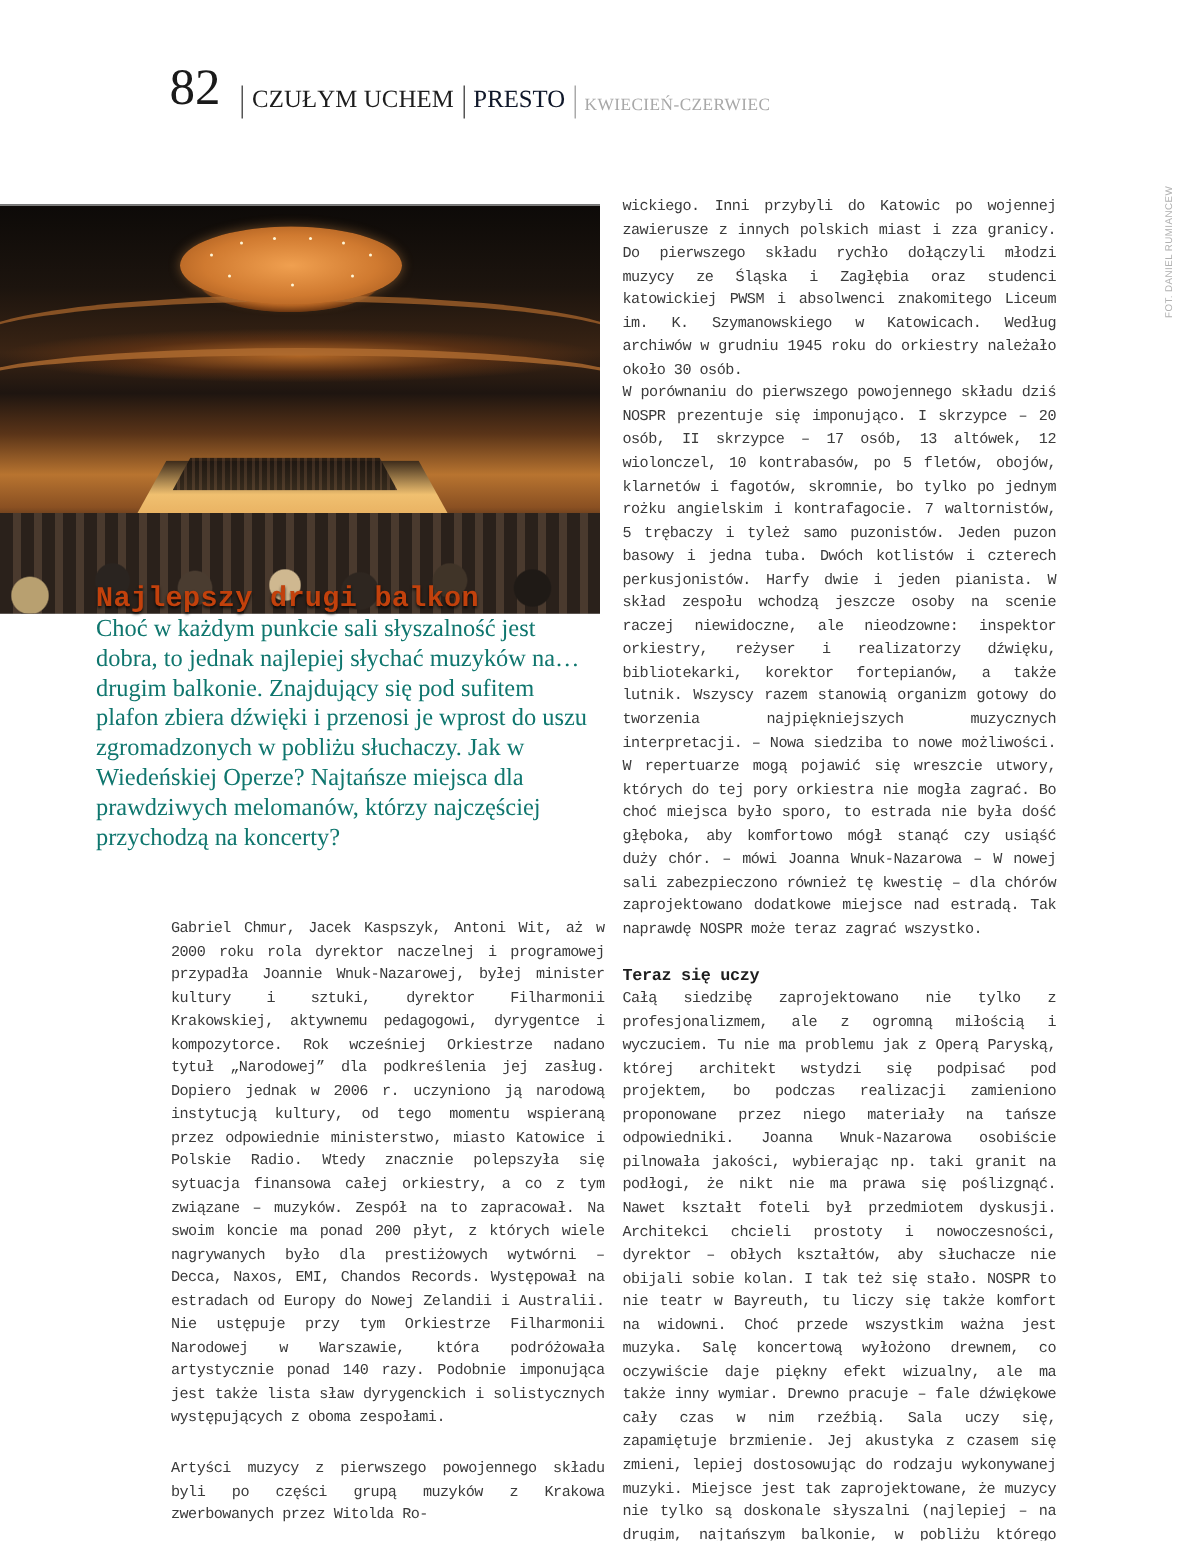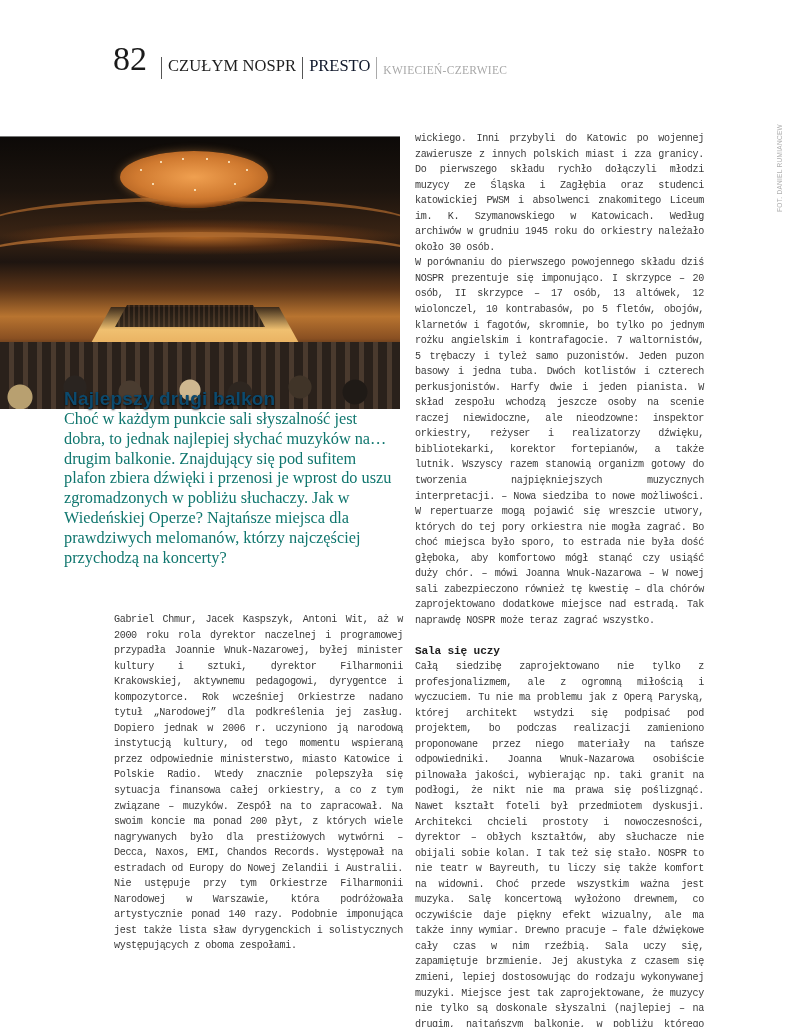--- a/index.html
+++ b/index.html
@@ -28,41 +28,41 @@
   .photo .crowd { position: absolute; left: 0; top: 205px; width: 400px; height: 70px; background:
       radial-gradient(circle at 20px 55px, #b8a070 0 12px, transparent 13px),
       radial-gradient(circle at 75px 45px, #2a2420 0 11px, transparent 12px),
       radial-gradient(circle at 130px 50px, #4a3c30 0 11px, transparent 12px),
       radial-gradient(circle at 190px 48px, #cfb890 0 10px, transparent 11px),
       radial-gradient(circle at 240px 52px, #2e2620 0 12px, transparent 13px),
       radial-gradient(circle at 300px 45px, #403428 0 11px, transparent 12px),
       radial-gradient(circle at 355px 50px, #1f1a16 0 12px, transparent 13px),
       repeating-linear-gradient(90deg, #2a211b 0 9px, #4a3a2e 9px 14px);
   }
-  .photo-title { position: absolute; left: 64px; top: 388px; font-family: Liberation Sans, sans-serif; font-weight: bold; font-size: 19px; color: #0c4a6e; text-shadow: 0 1px 2px rgba(0,0,0,0.8); letter-spacing: 0.2px; white-space: nowrap; }
+  .photo-title { position: absolute; left: 64px; top: 388px; font-family: Liberation Mono, monospace; font-weight: bold; font-size: 19px; color: #c2410c; text-shadow: 0 1px 2px rgba(0,0,0,0.8); letter-spacing: 0.2px; white-space: nowrap; }
 
   .lead { position: absolute; left: 64px; top: 409px; width: 330px; font-family: "Liberation Serif", serif; font-size: 16.3px; line-height: 19.8px; color: #0f766e; }
   .lead p { margin: 0; }
 
   .col { position: absolute; font-family: Liberation Mono, monospace; font-size: 10.1px; line-height: 15.55px; color: #3a3a3a; text-align: justify; letter-spacing: -0.35px; }
   .col p { margin: 0; }
   .col h3 { margin: 0; font-size: 11.2px; font-weight: bold; color: #1e1e1e; letter-spacing: -0.2px; }
   .col-left { left: 114px; top: 612px; width: 289px; }
   .col-right { left: 415px; top: 131px; width: 289px; }
   .gap { height: 15px; }
 
   .credit { position: absolute; left: 776px; top: 212px; transform-origin: left top; transform: rotate(-90deg); font-family: "Liberation Sans", sans-serif; font-size: 6.5px; color: #b0b0b0; white-space: nowrap; letter-spacing: 0.3px; }
 </style>
 </head>
 <body>
 
 <div class="header">
   <span class="page-num">82</span>
   <span class="sep"></span>
-  <span class="sec1">CZUŁYM NOSPR</span>
+  <span class="sec1">CZUŁYM UCHEM</span>
   <span class="sep"></span>
   <span class="sec2">PRESTO</span>
   <span class="sep light"></span>
   <span class="sec3">KWIECIEŃ-CZERWIEC</span>
 </div>
 
 <div class="photo" title="Concert hall interior with orchestra on stage and audience">
   <div class="balcony1"></div>
   <div class="balcony2"></div>
   <div class="ceiling">
@@ -85,22 +85,23 @@
 <div class="credit">FOT. DANIEL RUMIANCEW</div>
 
 <div class="lead">
   <p>Choć w każdym punkcie sali słyszalność jest dobra, to jednak najlepiej słychać muzyków na… drugim balkonie. Znajdujący się pod sufitem plafon zbiera dźwięki i przenosi je wprost do uszu zgromadzonych w pobliżu słuchaczy. Jak w Wiedeńskiej Operze? Najtańsze miejsca dla prawdziwych melomanów, którzy najczęściej przychodzą na koncerty?</p>
 </div>
 
 <div class="col col-left">
   <p>Gabriel Chmur, Jacek Kaspszyk, Antoni Wit, aż w 2000 roku rola dyrektor naczelnej i programowej przypadła Joannie Wnuk-Nazarowej, byłej minister kultury i sztuki, dyrektor Filharmonii Krakowskiej, aktywnemu pedagogowi, dyrygentce i kompozytorce. Rok wcześniej Orkiestrze nadano tytuł „Narodowej” dla podkreślenia jej zasług. Dopiero jednak w 2006 r. uczyniono ją narodową instytucją kultury, od tego momentu wspieraną przez odpowiednie ministerstwo, miasto Katowice i Polskie Radio. Wtedy znacznie polepszyła się sytuacja finansowa całej orkiestry, a co z tym związane – muzyków. Zespół na to zapracował. Na swoim koncie ma ponad 200 płyt, z których wiele nagrywanych było dla prestiżowych wytwórni – Decca, Naxos, EMI, Chandos Records. Występował na estradach od Europy do Nowej Zelandii i Australii. Nie ustępuje przy tym Orkiestrze Filharmonii Narodowej w Warszawie, która podróżowała artystycznie ponad 140 razy. Podobnie imponująca jest także lista sław dyrygenckich i solistycznych występujących z oboma zespołami.</p>
   <div class="gap"></div>
   <div class="gap" style="height:3px"></div>
+  <p>Artyści muzycy z pierwszego powojennego składu byli po części grupą muzyków z Krakowa zwerbowanych przez Witolda Ro-</p>
 </div>
 
 <div class="col col-right">
   <p>wickiego. Inni przybyli do Katowic po wojennej zawierusze z innych polskich miast i zza granicy. Do pierwszego składu rychło dołączyli młodzi muzycy ze Śląska i Zagłębia oraz studenci katowickiej PWSM i absolwenci znakomitego Liceum im. K. Szymanowskiego w Katowicach. Według archiwów w grudniu 1945 roku do orkiestry należało około 30 osób.</p>
   <p>W porównaniu do pierwszego powojennego składu dziś NOSPR prezentuje się imponująco. I skrzypce – 20 osób, II skrzypce – 17 osób, 13 altówek, 12 wiolonczel, 10 kontrabasów, po 5 fletów, obojów, klarnetów i fagotów, skromnie, bo tylko po jednym rożku angielskim i kontrafagocie. 7 waltornistów, 5 trębaczy i tyleż samo puzonistów. Jeden puzon basowy i jedna tuba. Dwóch kotlistów i czterech perkusjonistów. Harfy dwie i jeden pianista. W skład zespołu wchodzą jeszcze osoby na scenie raczej niewidoczne, ale nieodzowne: inspektor orkiestry, reżyser i realizatorzy dźwięku, bibliotekarki, korektor fortepianów, a także lutnik. Wszyscy razem stanowią organizm gotowy do tworzenia najpiękniejszych muzycznych interpretacji. – Nowa siedziba to nowe możliwości. W repertuarze mogą pojawić się wreszcie utwory, których do tej pory orkiestra nie mogła zagrać. Bo choć miejsca było sporo, to estrada nie była dość głęboka, aby komfortowo mógł stanąć czy usiąść duży chór. – mówi Joanna Wnuk-Nazarowa – W nowej sali zabezpieczono również tę kwestię – dla chórów zaprojektowano dodatkowe miejsce nad estradą. Tak naprawdę NOSPR może teraz zagrać wszystko.</p>
   <div class="gap"></div>
-  <h3>Sala się uczy</h3>
+  <h3>Teraz się uczy</h3>
   <p>Całą siedzibę zaprojektowano nie tylko z profesjonalizmem, ale z ogromną miłością i wyczuciem. Tu nie ma problemu jak z Operą Paryską, której architekt wstydzi się podpisać pod projektem, bo podczas realizacji zamieniono proponowane przez niego materiały na tańsze odpowiedniki. Joanna Wnuk-Nazarowa osobiście pilnowała jakości, wybierając np. taki granit na podłogi, że nikt nie ma prawa się poślizgnąć. Nawet kształt foteli był przedmiotem dyskusji. Architekci chcieli prostoty i nowoczesności, dyrektor – obłych kształtów, aby słuchacze nie obijali sobie kolan. I tak też się stało. NOSPR to nie teatr w Bayreuth, tu liczy się także komfort na widowni. Choć przede wszystkim ważna jest muzyka. Salę koncertową wyłożono drewnem, co oczywiście daje piękny efekt wizualny, ale ma także inny wymiar. Drewno pracuje – fale dźwiękowe cały czas w nim rzeźbią. Sala uczy się, zapamiętuje brzmienie. Jej akustyka z czasem się zmieni, lepiej dostosowując do rodzaju wykonywanej muzyki. Miejsce jest tak zaprojektowane, że muzycy nie tylko są doskonale słyszalni (najlepiej – na drugim, najtańszym balkonie, w pobliżu którego jest plafon zbierający dźwięki), ale także – słyszą własny instrument i siebie nawzajem. A to przekłada się na komfort pracy i coraz lepsze wykonania.</p>
   <p>A co sami muzycy mówią o nowej siedzibie? – Dla artystów NOSPR nowa siedziba jest egzystencjalnym rajem. Niespotykany nigdzie dotąd na świecie funkcjonalny walor budynku</p>
 </div>
 
 </body></html>

